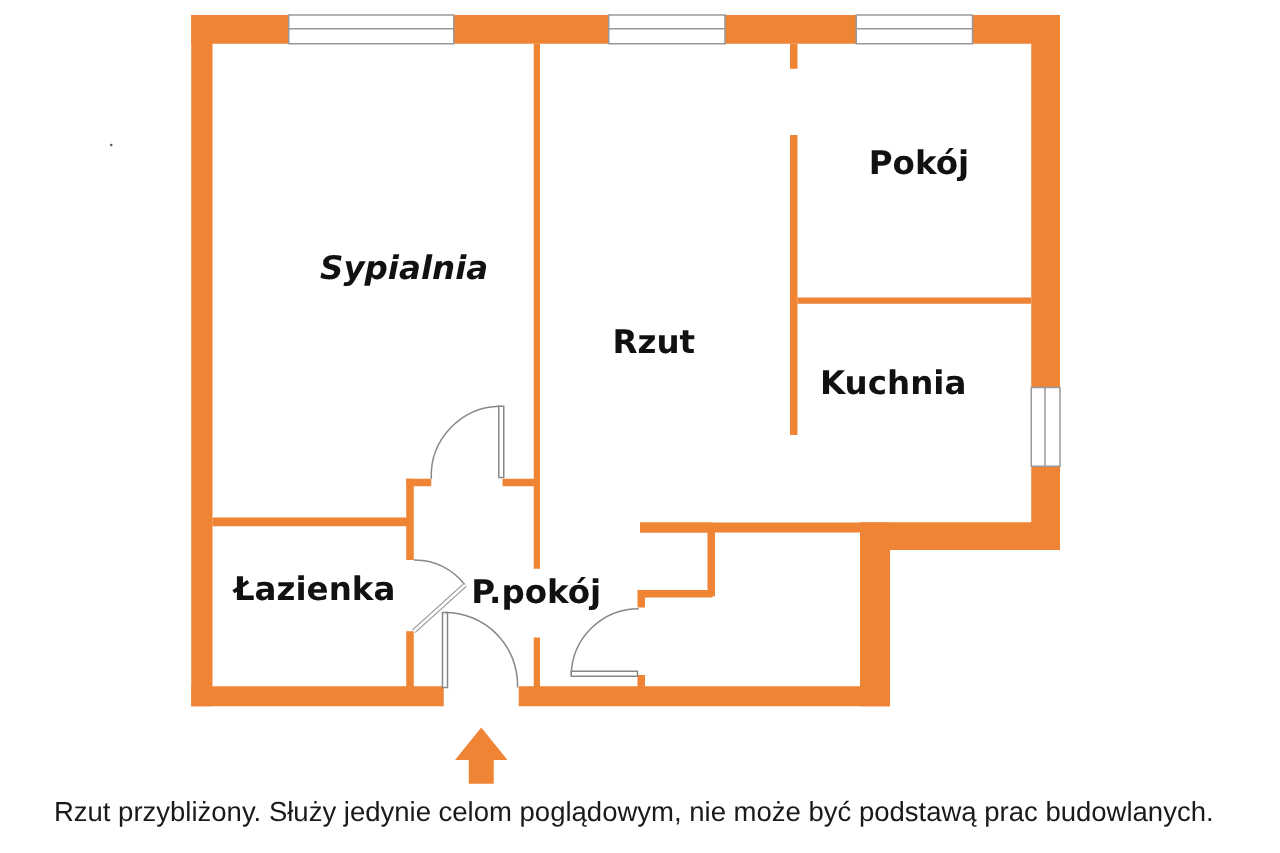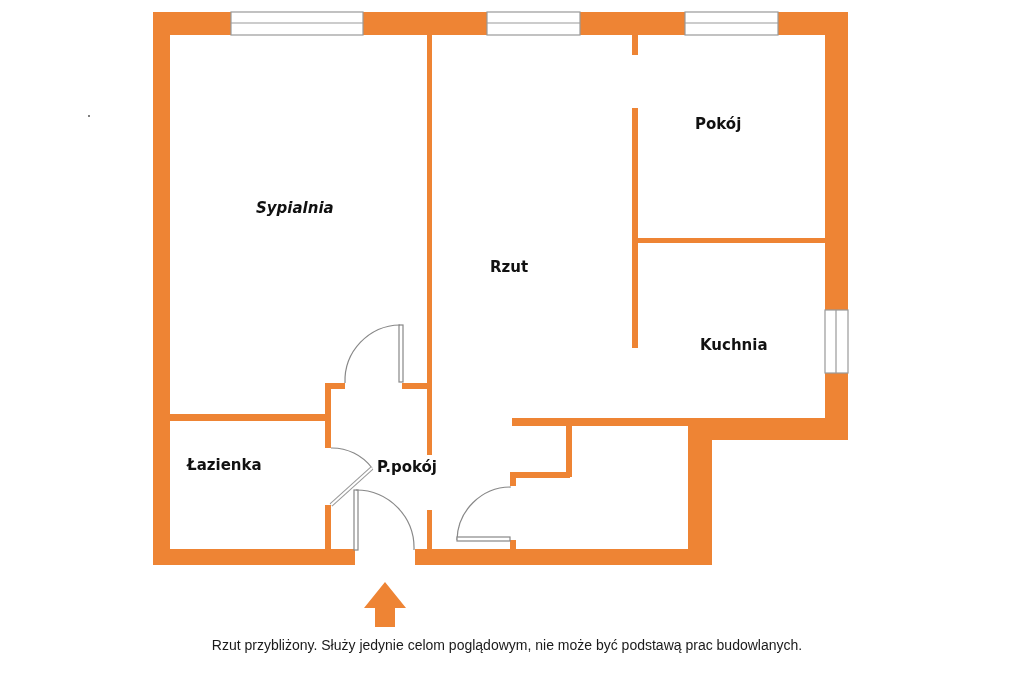--- a/index.html
+++ b/index.html
@@ -1,19 +1,19 @@
 <!DOCTYPE html>
 <html><head>
   <meta charset="utf-8">
   <style>
     html, body { margin: 0; padding: 0; background: #ffffff; }
     body { width: 1024px; height: 682px; position: relative; overflow: hidden; font-family: "DejaVu Sans", sans-serif; }
     #plan { position: absolute; left: 0; top: 0; }
-    .label { position: absolute; font-family: "DejaVu Sans", sans-serif; font-weight: bold; color: #111111; font-size: 15px; white-space: nowrap; text-align: center; line-height: 1.25; }
-    .caption { position: absolute; left: 0; width: 1014px; top: 637px; text-align: center; font-family: "Liberation Sans", sans-serif; font-size: 14px; color: #1a1a1a; }
+    .label { position: absolute; font-family: "DejaVu Sans", sans-serif; font-weight: bold; color: #111111; font-size: 26px; white-space: nowrap; text-align: center; line-height: 1.25; }
+    .caption { position: absolute; left: 0; width: 1014px; top: 637px; text-align: center; font-family: "Liberation Sans", sans-serif; font-size: 22px; color: #1a1a1a; }
     .dot { position: absolute; left: 88px; top: 115px; width: 2px; height: 2px; background: #555; border-radius: 1px; }
   </style>
 </head>
 <body>
 
 <svg id="plan" width="1024" height="682" viewBox="0 0 1024 682" xmlns="http://www.w3.org/2000/svg">
   <g fill="#EE8434">
 
     <rect x="153" y="12" width="78" height="23"></rect>
     <rect x="363" y="12" width="124" height="23"></rect>
@@ -100,19 +100,19 @@
   <g>
     <polygon points="385,582 406,608 395,608 395,627 375,627 375,608 364,608" fill="#EE8434"></polygon>
   </g>
 </svg>
 
 <div class="dot"></div>
 
 <div class="label" style="left:256px; top:199px;font-style:italic;">Sypialnia</div>
 <div class="label" style="left:490px; top:258px;">Rzut</div>
 <div class="label" style="left:695px; top:115px;">Pokój</div>
-<div class="label" style="left:700px; top:291px;margin-top:45px;">Kuchnia</div>
+<div class="label" style="left:656px; top:291px;">Kuchnia</div>
 <div class="label" style="left:187px; top:456px;">Łazienka</div>
 <div class="label" style="left:377px; top:458px;">P.pokój</div>
 <div class="label" style="left:568px; top:461px; width:120px;">
 </div>
 
 <div class="caption">Rzut przybliżony. Służy jedynie celom poglądowym, nie może być podstawą prac budowlanych.</div>
 
 </body></html>

